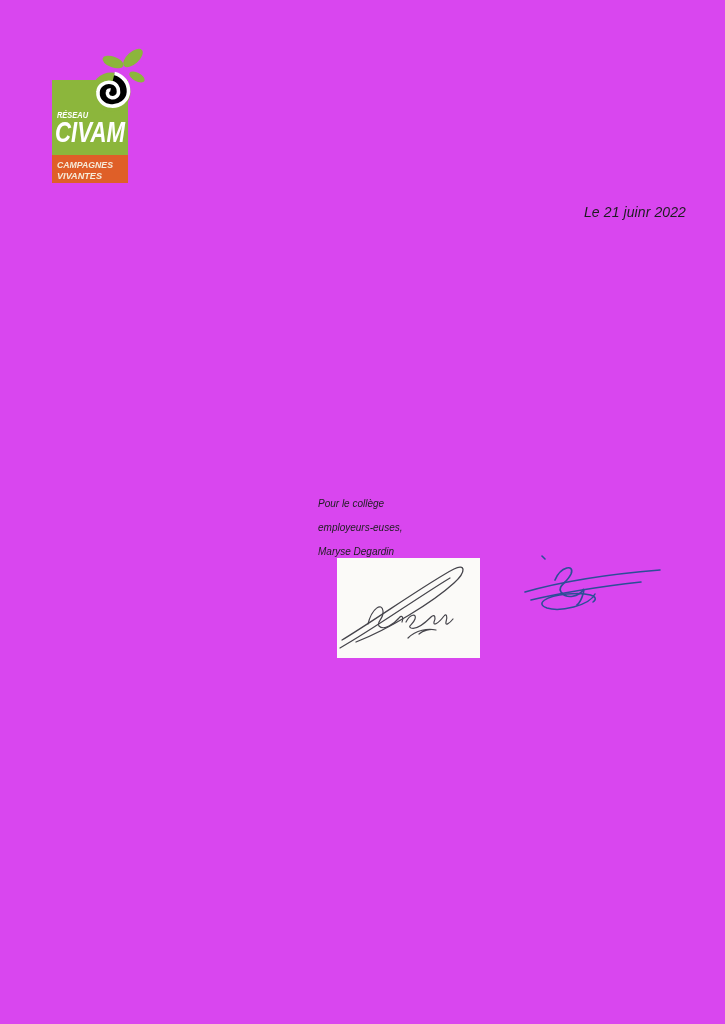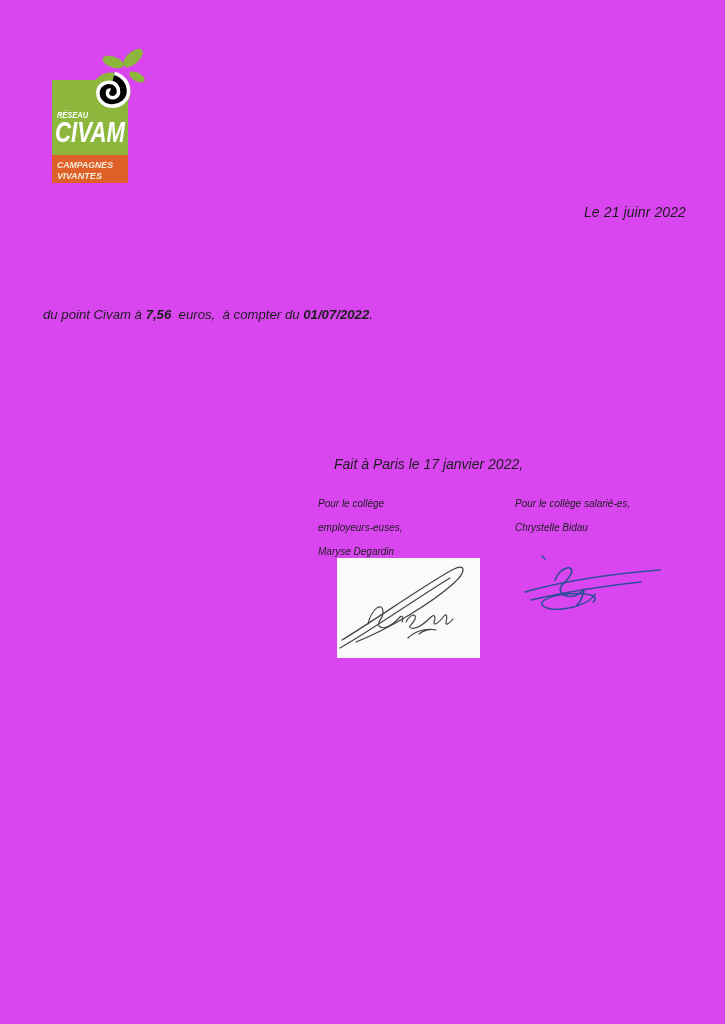--- a/index.html
+++ b/index.html
@@ -89,35 +89,29 @@
       <text x="7" y="76" font-size="9.5" font-weight="bold" class="logo-brand-text" textLength="31" lengthAdjust="spacingAndGlyphs" fill="#FFFFFF">RÉSEAU</text>
       <text x="5" y="100" font-size="30" font-weight="bold" class="logo-brand-text" textLength="70" lengthAdjust="spacingAndGlyphs" fill="#FFFFFF">CIVAM</text>
       <text x="7" y="126" font-size="9" class="logo-brand-text" textLength="56" lengthAdjust="spacingAndGlyphs" fill="#F6EBD9">CAMPAGNES</text>
       <text x="7" y="137" font-size="9" class="logo-brand-text" textLength="45" lengthAdjust="spacingAndGlyphs" fill="#F6EBD9">VIVANTES</text>
     </svg>
   </div>
 
   <div class="date-line">Le 21 juinr 2022</div>
 
   <div class="body-par">
-    <div class="line2"><span>du point Civam à </span><b>7,56</b><span>  euros,  à compter du </span><b>01/07/2022</b><span>.</span></div>
   </div>
 
-  <div class="closing-line">Fait à Paris le 17 janvier 2022,</div>
 
   <div class="sig-block left">
     <div>Pour le collège</div>
     <div>employeurs-euses,</div>
     <div>Maryse Degardin</div>
   </div>
 
-  <div class="sig-block right">
-    <div>Pour le collège salarié-es,</div>
-    <div>Chrystelle Bidau</div>
-  </div>
 
   <div class="scan-box" style="left:337px; top:558px; width:143px; height:100px;"></div>
   <svg class="sig-svg" style="left:332px; top:556px;" width="155" height="105" viewBox="0 0 155 105">
     <path d="M8,92 C40,74 85,42 118,22" stroke-width="1.2" stroke="#45444b"></path>
     <path d="M10,84 C40,66 100,24 122,13 C133,7.5 135,15 122,27 C100,47 55,74 24,86" stroke-width="1.3" stroke="#45444b"></path>
     <path d="M36,68 C40,52 50,46 51,55 C52,63 44,66 47,70 C52,75 62,68 67,62 C70,58 72,62 70,66" stroke-width="1.2" stroke="#45444b"></path>
     <path d="M74,66 C78,58 85,57 83,63 C81,69 75,70 79,72 C85,74 94,66 99,61 C103,57 104,62 102,66 C101,70 106,68 112,60 C114,57 116,60 114,66 C113,70 117,68 121,63" stroke-width="1.2" stroke="#45444b"></path>
     <path d="M76,82 C84,74 96,72 104,74 C98,72.5 91,74.5 87,78" stroke-width="1.2" stroke="#45444b"></path>
   </svg>
 

